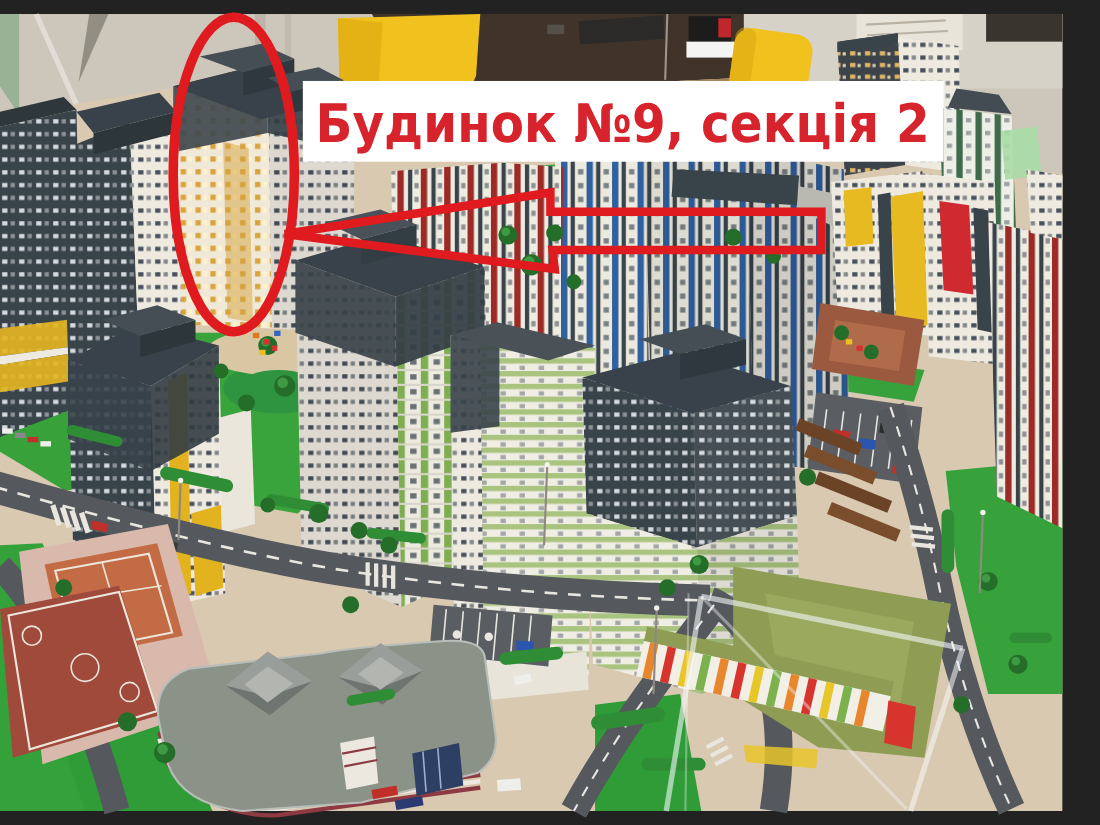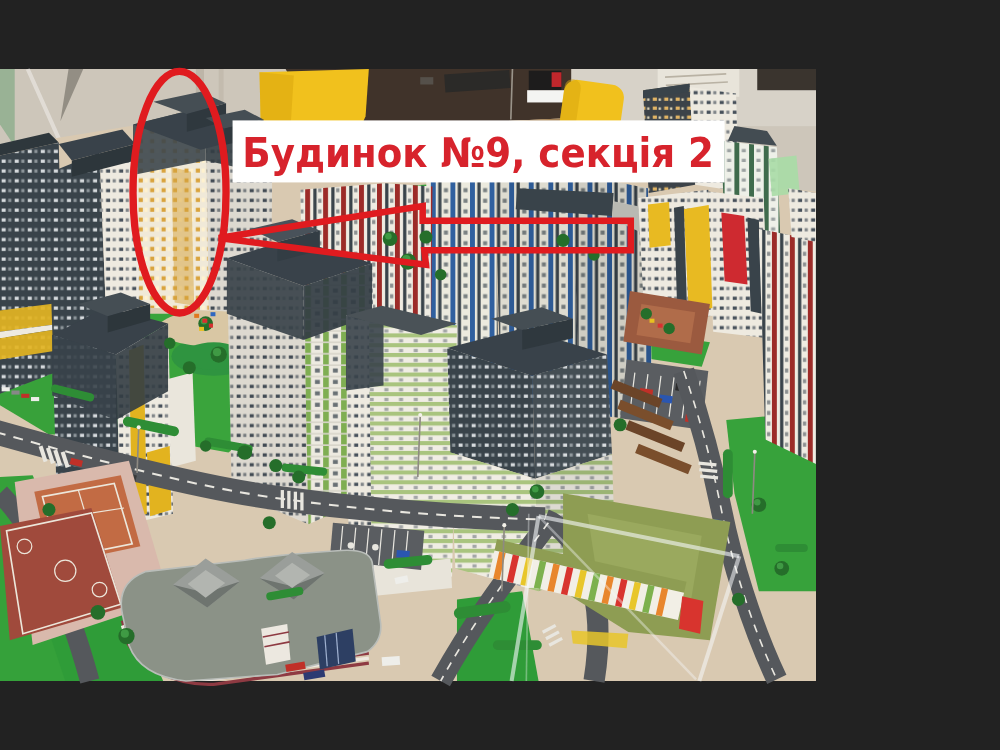--- a/index.html
+++ b/index.html
@@ -1,16 +1,16 @@
 <!DOCTYPE html>
 <html><head>
 <meta charset="utf-8">
 <style>
   html,body{margin:0;padding:0;background:#222;}
-  .stage{width:816px;height:750px;position:relative;overflow:hidden;
+  .stage{width:966px;height:750px;position:relative;overflow:hidden;
          font-family:"DejaVu Sans","Liberation Sans",sans-serif;}
   .stage svg{display:block;width:100%;height:100%;}
   .banner-text{font-weight:bold;font-family:"DejaVu Sans","Liberation Sans",sans-serif;}
 </style>
 </head>
 <body>
 
 <div class="stage">
 <svg viewBox="0 0 1000 750" xmlns="http://www.w3.org/2000/svg">
 <defs>

